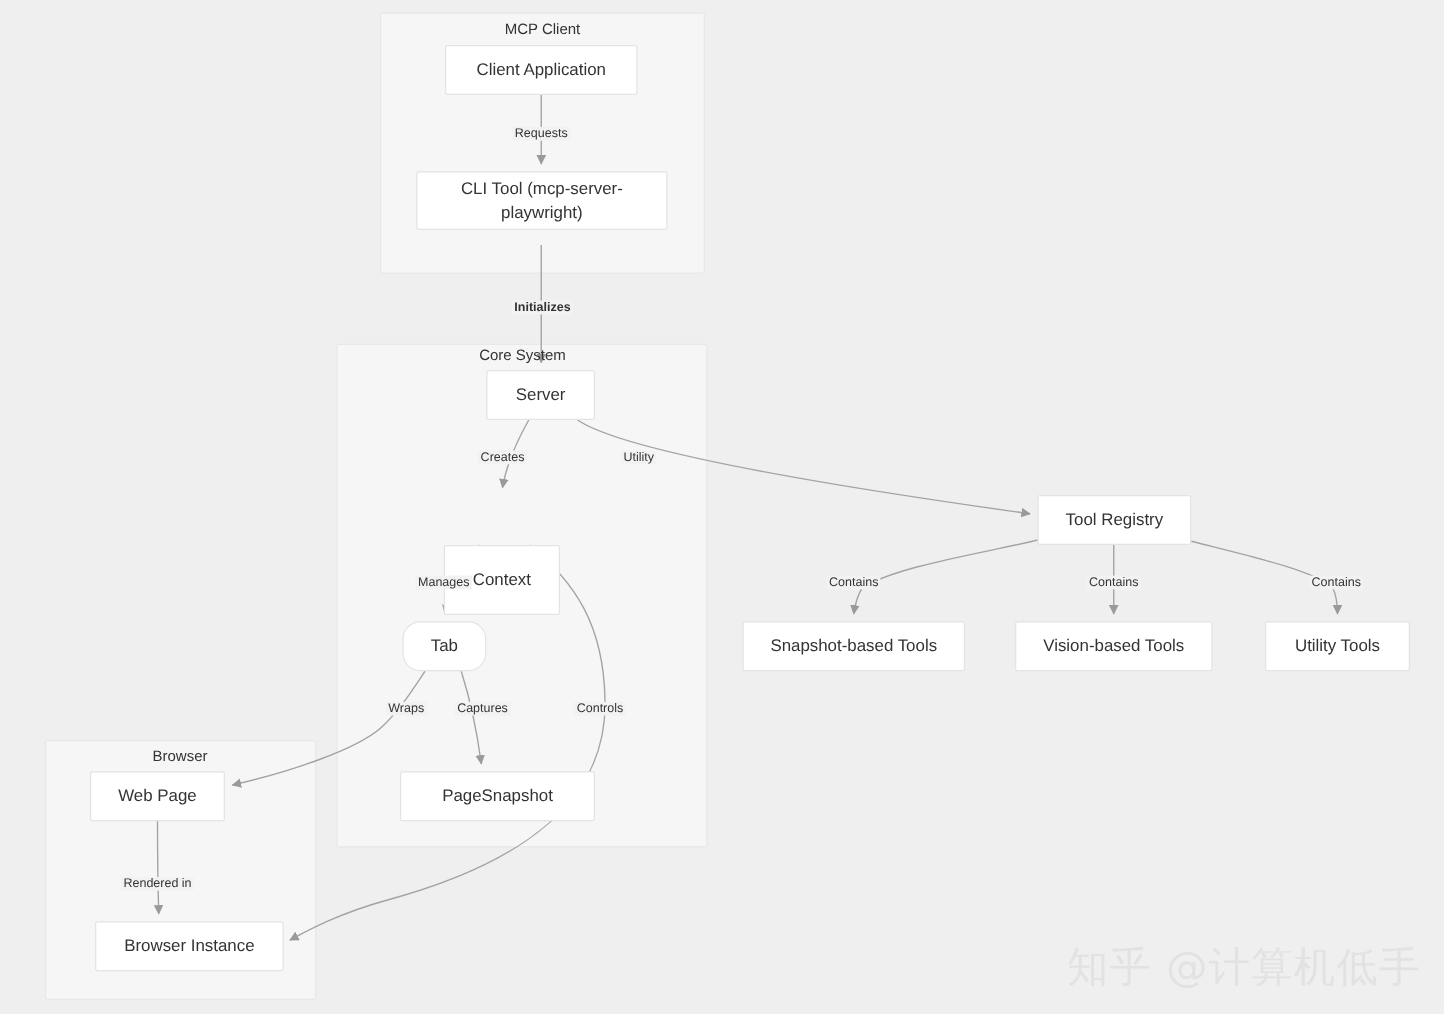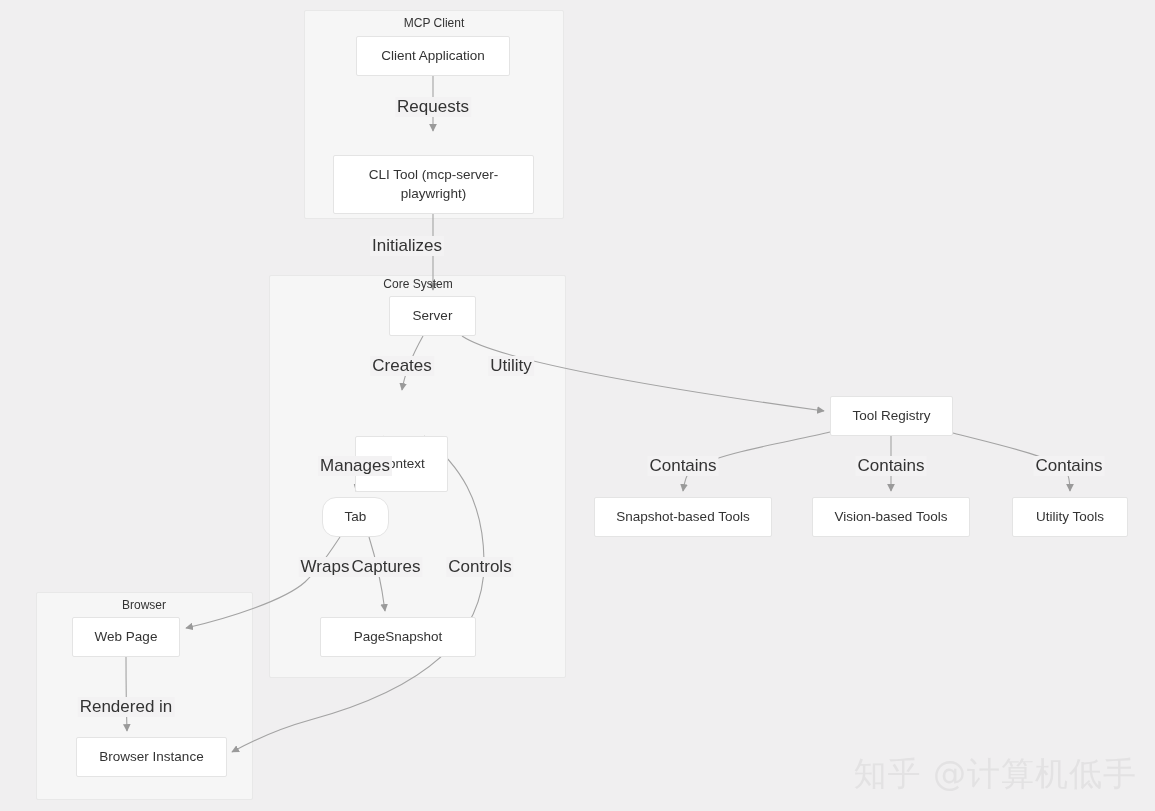--- a/index.html
+++ b/index.html
@@ -52,21 +52,21 @@
     align-items: center;
     justify-content: center;
     text-align: center;
     font-size: 13.5px;
     color: #333333;
     line-height: 1.35;
     padding: 2px 6px;
   }
   .edge-label {
     position: absolute;
-    font-size: 17px;
+    font-size: 10px;
     color: #333333;
     white-space: nowrap;
     transform: translate(-50%, -50%);
     background: #f3f2f3;
     padding: 0 2px;
   }
   .watermark {
     position: absolute;
     right: 18px;
     bottom: 14px;
@@ -118,36 +118,36 @@
       <path d="M891,436 L891,491"></path>
 
       <path d="M953,433 C1000,445 1050,456 1066,470 C1069,476 1070,484 1070,491"></path>
 
       <path d="M126,657 C126,676 126,698 127,731"></path>
     </g>
   </svg>
 
   <div id="nodes">
       <div class="node" style="left: 356px; top: 36px; width: 154px; height: 40px;">Client Application</div>
-      <div class="node" style="left: 333px; top: 155px; width: 201px; height: 59px;">CLI Tool (mcp-server-playwright)</div>
+      <div class="node" style="left: 333px; top: 137px; width: 201px; height: 47px;">CLI Tool (mcp-server-playwright)</div>
       <div class="node" style="left: 389px; top: 296px; width: 87px; height: 40px;">Server</div>
       <div class="node" style="left: 355px; top: 396px; width: 93px; height: 56px; margin-top: 40px;">Context</div>
       <div class="node" style="left: 322px; top: 497px; width: 67px; height: 40px; border-radius: 14px;">Tab</div>
       <div class="node" style="left: 320px; top: 617px; width: 156px; height: 40px;">PageSnapshot</div>
       <div class="node" style="left: 830px; top: 396px; width: 123px; height: 40px;">Tool Registry</div>
       <div class="node" style="left: 594px; top: 497px; width: 178px; height: 40px;">Snapshot-based Tools</div>
       <div class="node" style="left: 812px; top: 497px; width: 158px; height: 40px;">Vision-based Tools</div>
       <div class="node" style="left: 1012px; top: 497px; width: 116px; height: 40px;">Utility Tools</div>
       <div class="node" style="left: 72px; top: 617px; width: 108px; height: 40px;">Web Page</div>
       <div class="node" style="left: 76px; top: 737px; width: 151px; height: 40px;">Browser Instance</div>
     </div>
 
   <div id="edge-labels">
       <div class="edge-label" style="left: 433px; top: 107px;">Requests</div>
-      <div class="edge-label" style="left: 407px; top: 246px;">Initializes</div>
+      <div class="edge-label" style="left: 434px; top: 246px; font-weight: bold;">Initializes</div>
       <div class="edge-label" style="left: 402px; top: 366px; text-align: right;">Creates</div>
       <div class="edge-label" style="left: 511px; top: 366px;">Utility</div>
       <div class="edge-label" style="left: 355px; top: 466px;">Manages</div>
       <div class="edge-label" style="left: 480px; top: 567px;">Controls</div>
       <div class="edge-label" style="left: 325px; top: 567px;">Wraps</div>
       <div class="edge-label" style="left: 386px; top: 567px;">Captures</div>
       <div class="edge-label" style="left: 683px; top: 466px;">Contains</div>
       <div class="edge-label" style="left: 891px; top: 466px;">Contains</div>
       <div class="edge-label" style="left: 1069px; top: 466px;">Contains</div>
       <div class="edge-label" style="left: 126px; top: 707px;">Rendered in</div>

